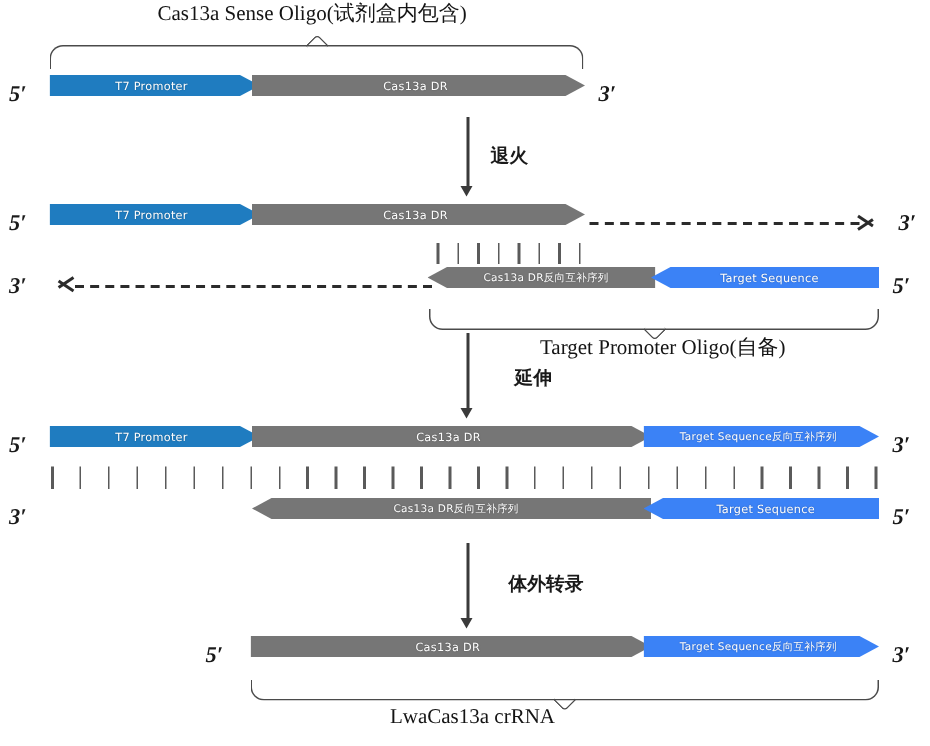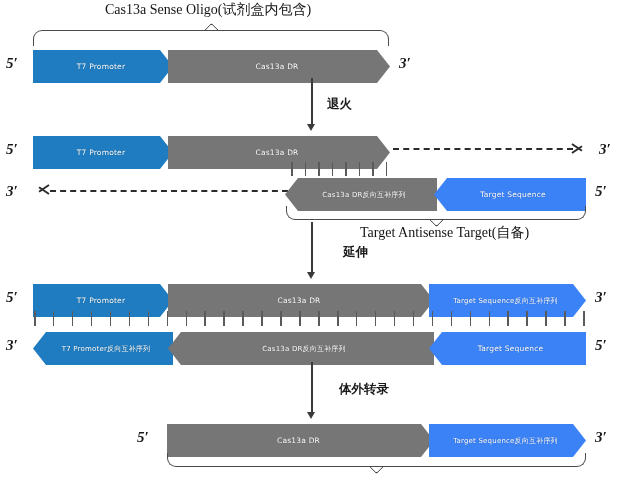--- a/index.html
+++ b/index.html
@@ -32,21 +32,21 @@
 
   
   .caption{
     font-family:"Liberation Serif", serif;
     font-size:14px;color:#141414;white-space:nowrap;line-height:1;
   }
 
   
   .seg{
     position:absolute;
-    height:33px;
+    height:14px;
     display:flex;align-items:center;justify-content:center;
     box-sizing:border-box;
     color:#ffffff;
     font-family:"DejaVu Sans", sans-serif;
     font-size:7.5px;
     letter-spacing:.2px;
     white-space:nowrap;
     overflow:hidden;
     text-shadow:0 0 1px rgba(0,0,0,.35);
   }
@@ -165,21 +165,21 @@
     <span class="txt">Cas13a DR反向互补序列</span>
   </div>
   <div class="seg left c-red" style="left:434px;top:178px;width:152px;">
     <span class="txt">Target Sequence</span>
   </div>
   <div class="abs end-label" style="left:595px;top:184px;">5′</div>
 
   <div class="bracket up" style="left:286px;top:206px;width:300px;height:14px;">
       <span class="nib"></span>
     </div>
-  <div class="abs caption" style="left:360px;top:226px;">Target Antisense Target(自备)</div>
+  <div class="abs caption" style="left:360px;top:226px;">Target Promoter Oligo(自备)</div>
 
   <div class="vline" style="left:311px;top:222px;height:52px;"></div>
   <div class="vhead" style="left:307px;top:272px;"></div>
   <div class="abs step-label" style="left:343px;top:246px;">延伸</div>
 
   <div class="abs end-label" style="left:6px;top:290px;">5′</div>
   <div class="seg right c-blue" style="left:33px;top:284px;width:140px;">
     <span class="txt">T7 Promoter</span>
   </div>
   <div class="seg right c-gray" style="left:168px;top:284px;width:266px;">
@@ -217,23 +217,20 @@
       <i></i>
       <i></i>
       <i></i>
       <i></i>
       <i></i>
       <i></i>
       <i></i>
     </div>
 
   <div class="abs end-label" style="left:6px;top:338px;">3′</div>
-  <div class="seg left c-blue small" style="left:33px;top:332px;width:140px;">
-    <span class="txt">T7 Promoter反向互补序列</span>
-  </div>
   <div class="seg left c-gray small" style="left:168px;top:332px;width:266px;">
     <span class="txt">Cas13a DR反向互补序列</span>
   </div>
   <div class="seg left c-red" style="left:429px;top:332px;width:157px;">
     <span class="txt">Target Sequence</span>
   </div>
   <div class="abs end-label" style="left:595px;top:338px;">5′</div>
 
   <div class="vline" style="left:311px;top:362px;height:52px;"></div>
   <div class="vhead" style="left:307px;top:412px;"></div>
@@ -244,14 +241,15 @@
     <span class="txt">Cas13a DR</span>
   </div>
   <div class="seg right c-red small" style="left:429px;top:424px;width:157px;">
     <span class="txt">Target Sequence反向互补序列</span>
   </div>
   <div class="abs end-label" style="left:595px;top:430px;">3′</div>
 
   <div class="bracket up" style="left:167px;top:453px;width:419px;height:14px;">
       <span class="nib"></span>
     </div>
+  <div class="abs caption" style="left:315px;top:472px;transform:translateX(-50%);">LwaCas13a crRNA</div>
 
 </div>
 
 </body></html>

